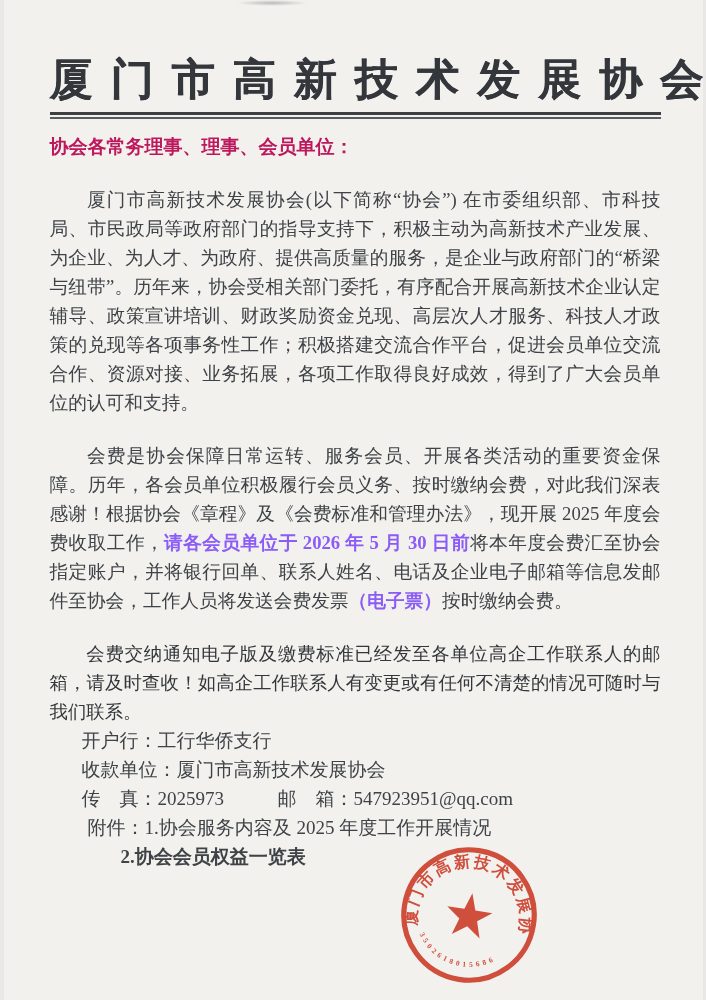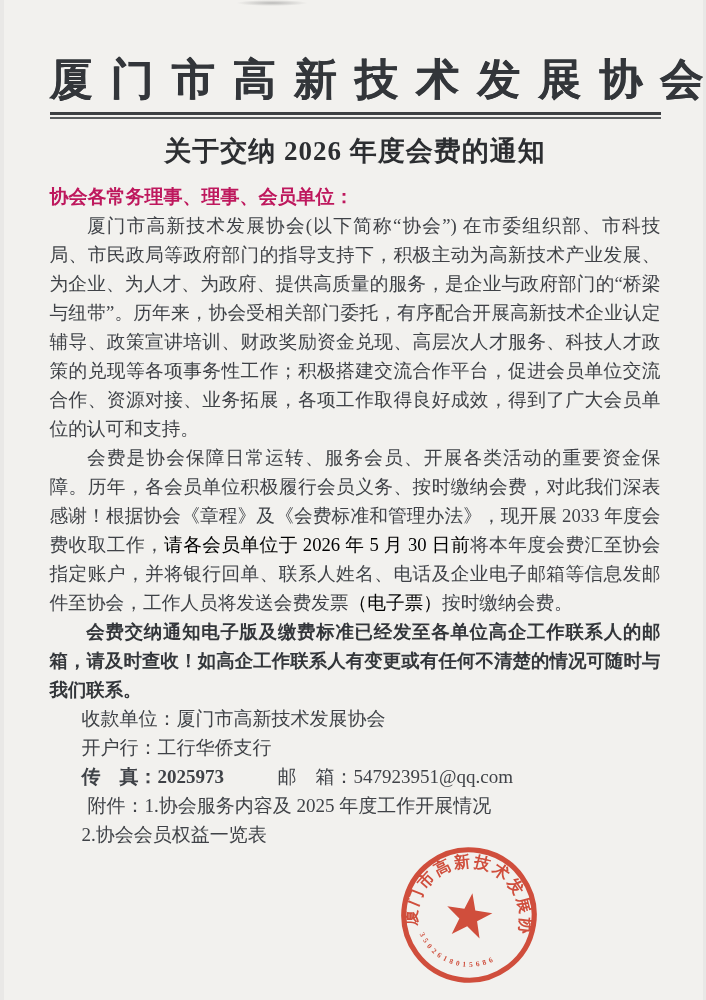--- a/index.html
+++ b/index.html
@@ -45,33 +45,34 @@
     font-family:"Liberation Sans", sans-serif;
     font-weight:bold;
     font-size:19px; line-height:29px;
     color:#be185d;
     white-space:pre-wrap;
   }
   .body-para {
     font-size:18.7px; line-height:29px;
     text-align:justify;
     text-indent:2em;
+    margin-top:24px;
   }
-  .b { font-weight:normal; color:#000000; }
+  .b { font-weight:bold; color:#8b5cf6; }
   .bold-para {
     font-family:"Liberation Sans", sans-serif;
-    font-weight:bold;
+    font-weight:normal;
     font-size:18.4px;
     color:#33363a;
   }
   .info-block { margin-left:2em; }
   .info-row { line-height:29px; font-size:19px; white-space:pre-wrap; }
-  .fax-first { display:inline-block; width:196px; white-space:pre-wrap;font-weight:bold; }
+  .fax-first { display:inline-block; width:196px; white-space:pre-wrap; }
   .attach { margin-left:2em; line-height:29px; font-size:19px; white-space:pre-wrap; }
-  .attach-item2 { margin-left:32px; line-height:29px; font-size:19px; white-space:pre-wrap; }
+  .attach-item2 { margin-left:71px; line-height:29px; font-size:19px; white-space:pre-wrap;font-weight:bold; }
   .signature {
     margin-top:9px; margin-left:auto; margin-right:52px;
     width:272px; text-align:center;
     font-size:19px; line-height:29px;
     color:#44474b;
     white-space:pre-wrap;
   }
   .seal {
     position:absolute; left:392px; top:842px;
     width:146px; height:146px;
@@ -88,33 +89,32 @@
   <div class="scan-artifact"></div>
   <div class="inner">
 
     <h1 class="letterhead">厦门市高新技术发展协会</h1>
 
     <div class="rule">
       <div class="thick"></div>
       <div class="thin"></div>
     </div>
 
-    <h2 class="title">关于交纳 2026 年度会费的通知</h2>
 
     <p class="salutation">协会各常务理事、理事、会员单位：</p>
 
     <p class="body-para">厦门市高新技术发展协会(以下简称“协会”) 在市委组织部、市科技局、市民政局等政府部门的指导支持下，积极主动为高新技术产业发展、为企业、为人才、为政府、提供高质量的服务，是企业与政府部门的“桥梁与纽带”。历年来，协会受相关部门委托，有序配合开展高新技术企业认定辅导、政策宣讲培训、财政奖励资金兑现、高层次人才服务、科技人才政策的兑现等各项事务性工作；积极搭建交流合作平台，促进会员单位交流合作、资源对接、业务拓展，各项工作取得良好成效，得到了广大会员单位的认可和支持。</p>
 
-    <p class="body-para"><span>会费是协会保障日常运转、服务会员、开展各类活动的重要资金保障。历年，各会员单位积极履行会员义务、按时缴纳会费，对此我们深表感谢！根据协会《章程》及《会费标准和管理办法》，现开展 2033 年度会费收取工作，</span><span class="b">请各会员单位于 2026 年 5 月 30 日前</span><span>将本年度会费汇至协会指定账户，并将银行回单、联系人姓名、电话及企业电子邮箱等信息发邮件至协会，工作人员将发送会费发票</span><span class="b">（电子票）</span><span>按时缴纳会费。</span></p>
+    <p class="body-para"><span>会费是协会保障日常运转、服务会员、开展各类活动的重要资金保障。历年，各会员单位积极履行会员义务、按时缴纳会费，对此我们深表感谢！根据协会《章程》及《会费标准和管理办法》，现开展 2025 年度会费收取工作，</span><span class="b">请各会员单位于 2026 年 5 月 30 日前</span><span>将本年度会费汇至协会指定账户，并将银行回单、联系人姓名、电话及企业电子邮箱等信息发邮件至协会，工作人员将发送会费发票</span><span class="b">（电子票）</span><span>按时缴纳会费。</span></p>
 
     <p class="body-para bold-para">会费交纳通知电子版及缴费标准已经发至各单位高企工作联系人的邮箱，请及时查收！如高企工作联系人有变更或有任何不清楚的情况可随时与我们联系。</p>
 
     <div class="info-block">
+      <div class="info-row"><span>开户行：</span><span>工行华侨支行</span></div>
       <div class="info-row"><span>收款单位：</span><span>厦门市高新技术发展协会</span></div>
-      <div class="info-row"><span>开户行：</span><span>工行华侨支行</span></div>
       <div class="info-row"><span class="fax-first"><span>传　真：</span><span>2025973</span></span><span>邮　箱：</span><span>547923951@qq.com</span></div>
     </div>
 
     <div class="attach"><span>附件：</span><span>1.协会服务内容及 2025 年度工作开展情况</span></div>
     <div class="attach-item2">2.协会会员权益一览表</div>
 
     <div class="signature">
       
       
     </div>

